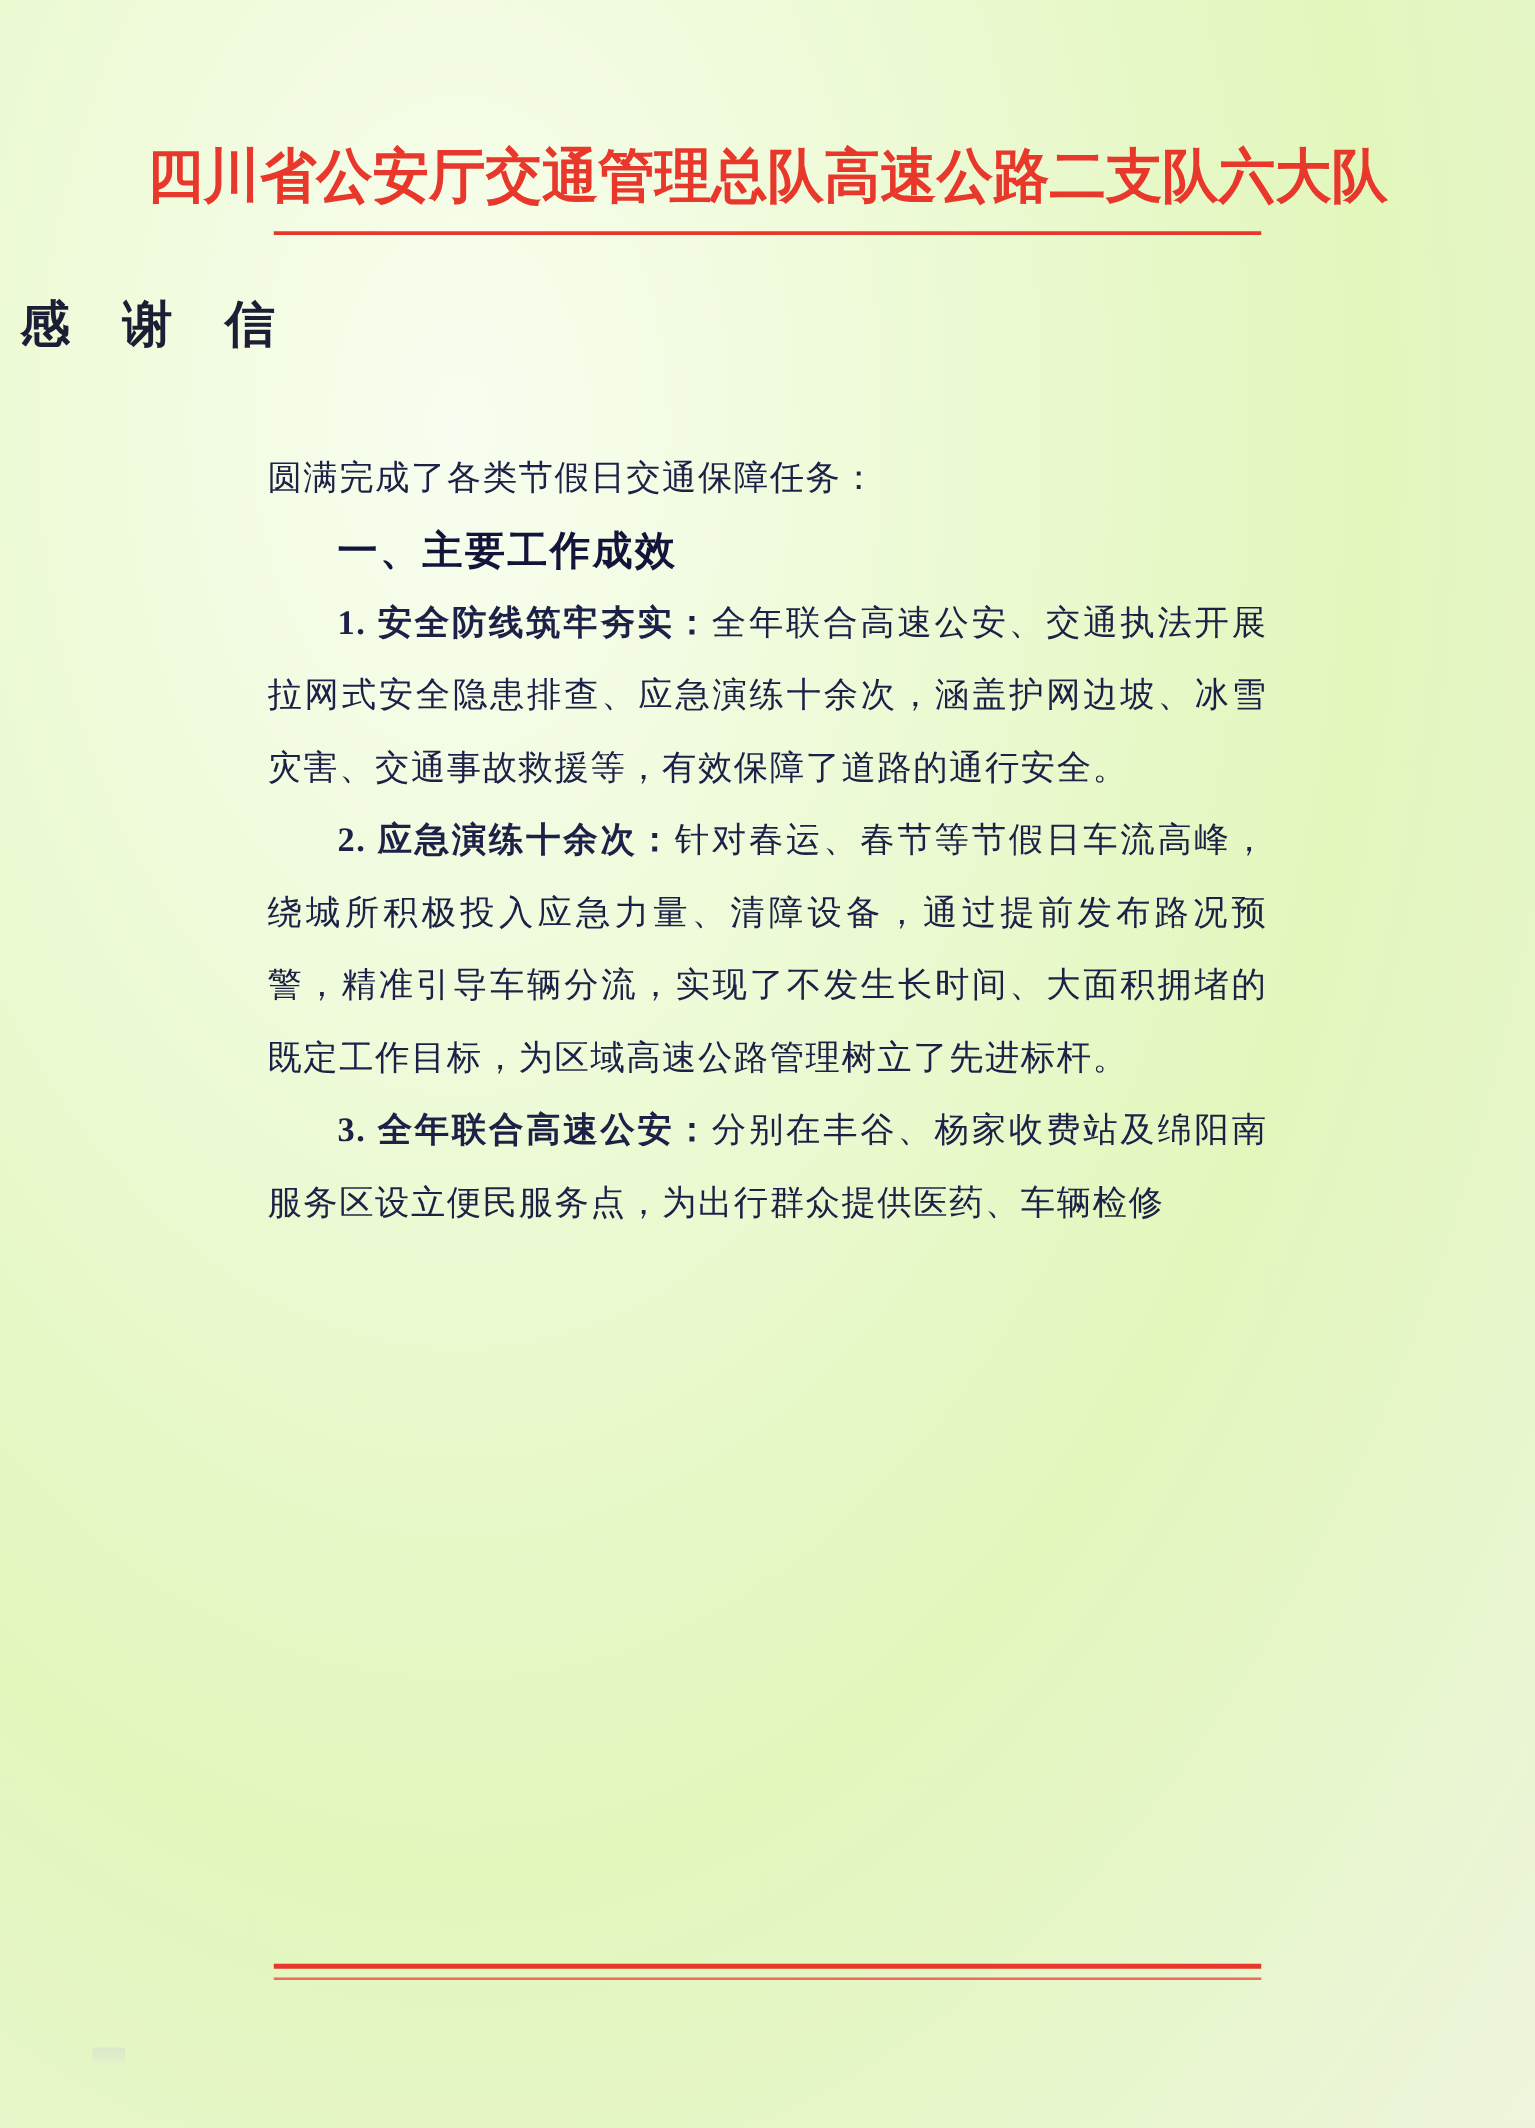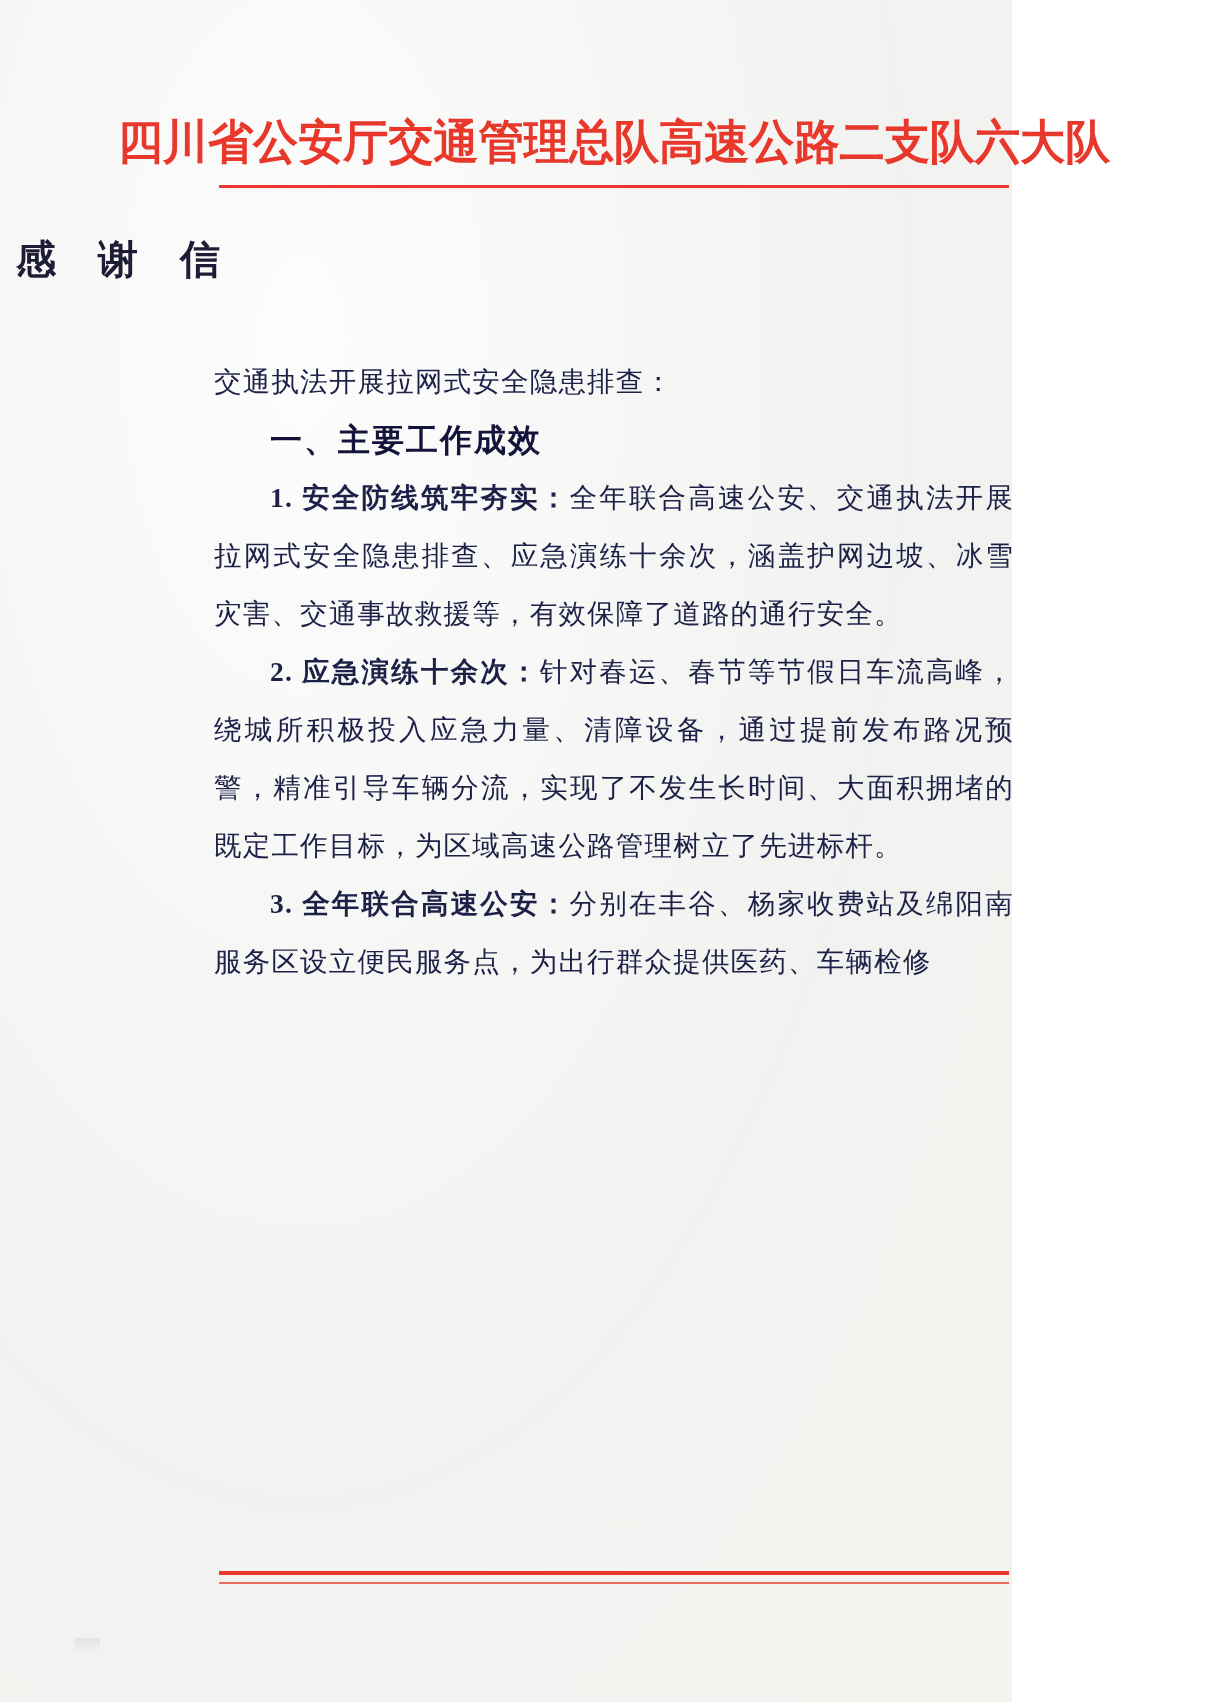--- a/index.html
+++ b/index.html
@@ -12,23 +12,23 @@
     height: 1702px;
     font-family: "Liberation Serif", "DejaVu Serif", serif;
     color: #1a1a2e;
     position: relative;
     overflow: hidden;
   }
 
   .page {
     position: absolute;
     left: 0; top: 0;
-    width: 1012px;
+    width: 1228px;
     height: 1702px;
-    background: #e5e5e5;
+    background: #bef264;
   }
 
   
   .paper-tint {
     position: absolute;
     inset: 0;
     background:
       radial-gradient(ellipse at 30% 20%, rgba(255,255,255,0.9), rgba(250,250,247,0.6) 60%, rgba(246,246,242,0.85) 100%);
     pointer-events: none;
   }
@@ -142,21 +142,21 @@
 
     <div class="letterhead">
       <div class="letterhead-title">四川省公安厅交通管理总队高速公路二支队六大队</div>
       <div class="letterhead-rule"></div>
     </div>
 
     <div class="doc-title">感 谢 信</div>
 
     <div class="body-block">
 
-      <p class="p p-salutation">交通执法开展拉网式安全隐患排查：</p>
+      <p class="p p-salutation">圆满完成了各类节假日交通保障任务：</p>
 
 
       <p class="heading">一、主要工作成效</p>
 
       <p class="p p-indent">
         <span class="lead">1.</span><span>&nbsp;</span><span class="lead">安全防线筑牢夯实：</span><span>全年联合高速公安、交通执法开展拉网式安全隐患排查、应急演练十余次，涵盖护网边坡、冰雪灾害、交通事故救援等，有效保障了道路的通行安全。</span>
       </p>
 
       <p class="p p-indent">
         <span class="lead">2.</span><span>&nbsp;</span><span class="lead">应急演练十余次：</span><span>针对春运、春节等节假日车流高峰，绕城所积极投入应急力量、清障设备，通过提前发布路况预警，精准引导车辆分流，实现了不发生长时间、大面积拥堵的既定工作目标，为区域高速公路管理树立了先进标杆。</span>

